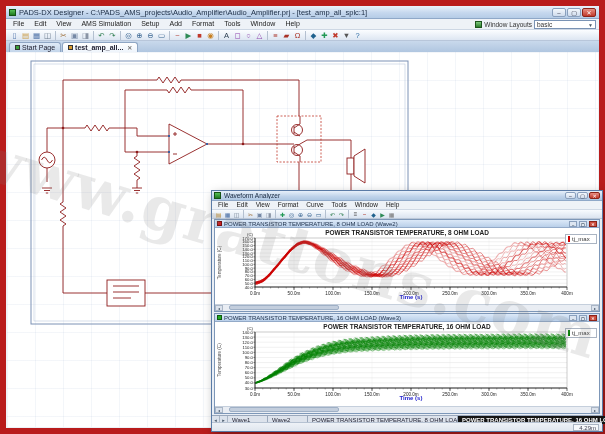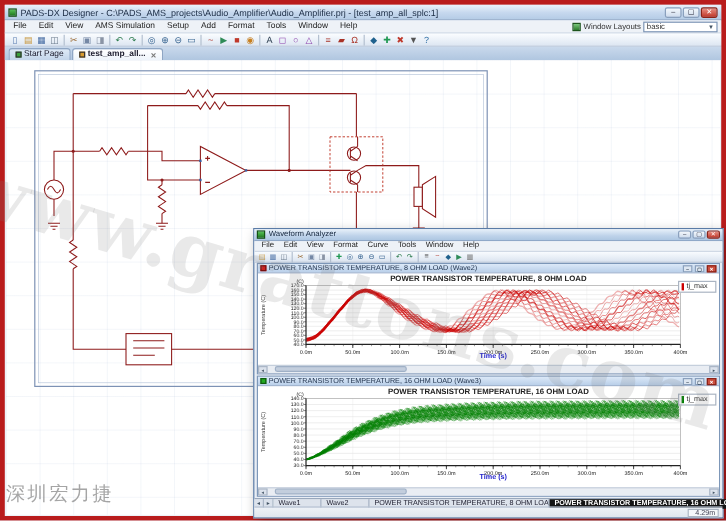--- a/index.html
+++ b/index.html
@@ -1,20 +1,20 @@
 <!DOCTYPE html>
 <html><head>
 <meta charset="utf-8">
 <style>
   html,body{margin:0;padding:0;background:#dfe5ee;}
   *{box-sizing:border-box;}
   .screen{position:relative;width:605px;height:434px;overflow:hidden;
     font-family:"Liberation Sans",sans-serif;background:#eef2f8;user-select:none;}
   
-  .main-window{position:absolute;inset:0;border:4px solid #b91c1c;background:#eef2f8;}
+  .main-window{position:absolute;inset:0;border:6px solid #b91c1c;background:#eef2f8;}
   .titlebar{position:absolute;left:0;top:0;right:0;height:13px;
     background:linear-gradient(#eaf2fb,#c6d8ee 55%,#b5cce6);border-bottom:1px solid #8fa8c8;
     display:flex;align-items:center;padding:0 3px;font-size:7.5px;color:#1b2c44;}
   .app-icon{width:7px;height:7px;background:linear-gradient(#57c057,#1f7a1f);border:1px solid #145214;margin-right:3px;flex:none;}
   .title-text{white-space:nowrap;overflow:hidden;flex:1;}
   .winbtns{display:flex;gap:1px;margin-left:3px;}
   .wbtn{width:14px;height:9px;font-size:6px;line-height:8px;text-align:center;color:#223;
     background:linear-gradient(#f4f8fc,#cfdced);border:1px solid #8aa0bd;border-radius:2px;}
   .wbtn.close{background:linear-gradient(#e98f84,#c0392b);color:#fff;border-color:#8c2318;}
   .menubar{position:absolute;left:0;top:13px;right:0;height:11px;background:#eef2f7;
@@ -636,14 +636,13 @@
         <span class="sheet-tab" style="width: 40px;">Wave2</span>
         <span class="sheet-tab" style="width: 150px;">POWER TRANSISTOR TEMPERATURE, 8 OHM LOAD (Wave2)</span>
         <span class="sheet-tab active" style="width: 160px;">POWER TRANSISTOR TEMPERATURE, 16 OHM LOAD (Wave3)</span>
       </div>
     <div class="an-status">
       <span class="cell">4.29m</span>
     </div>
   </div>
 
   <div class="wm-diag">www.grattons.com</div>
-  <div class="wm-cn">深圳宏力捷</div>
 </div>
 
 </body></html>

